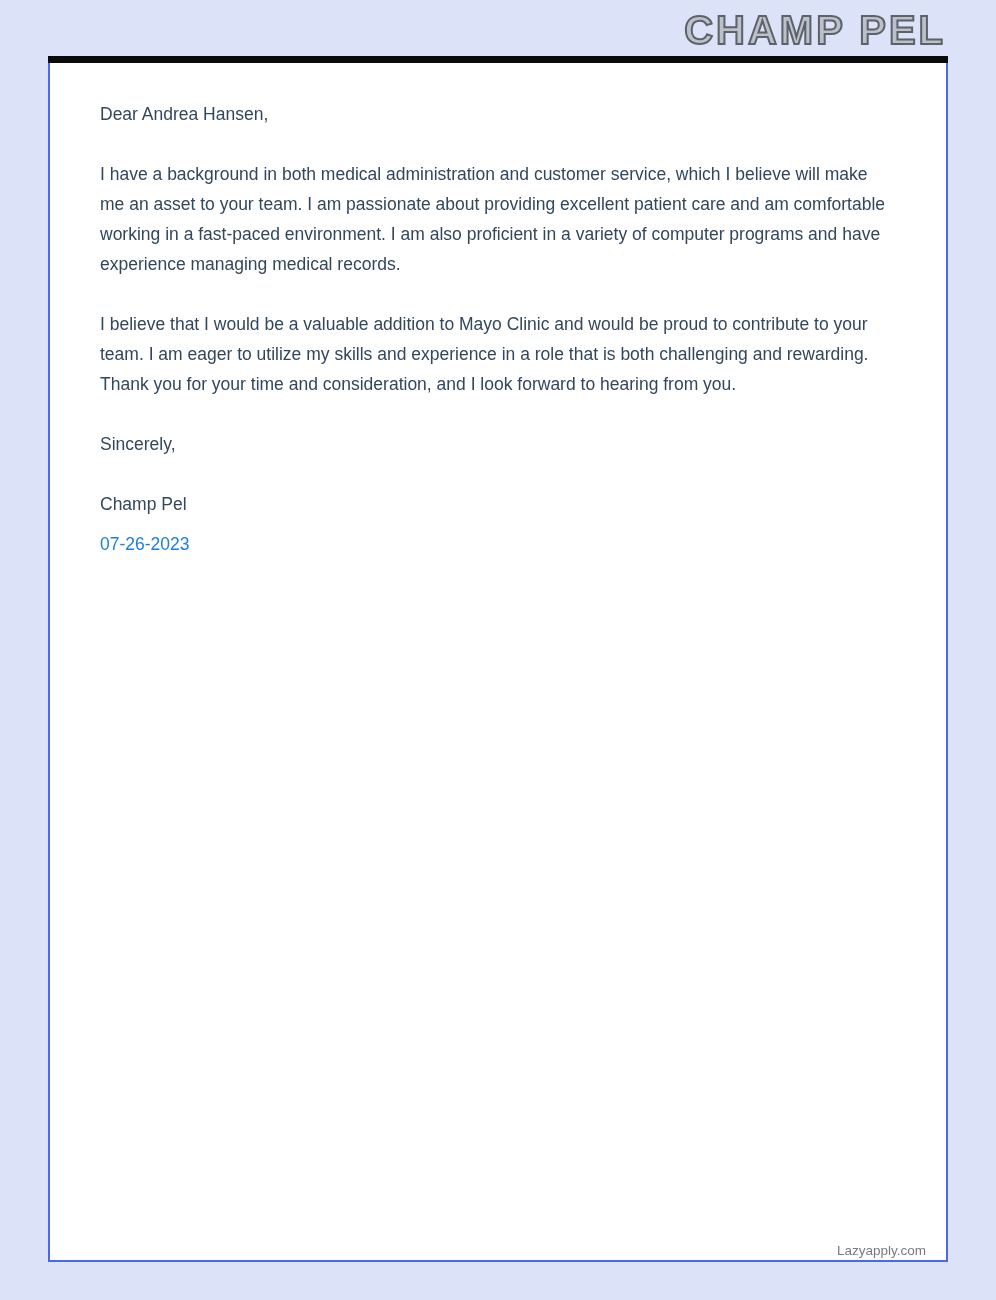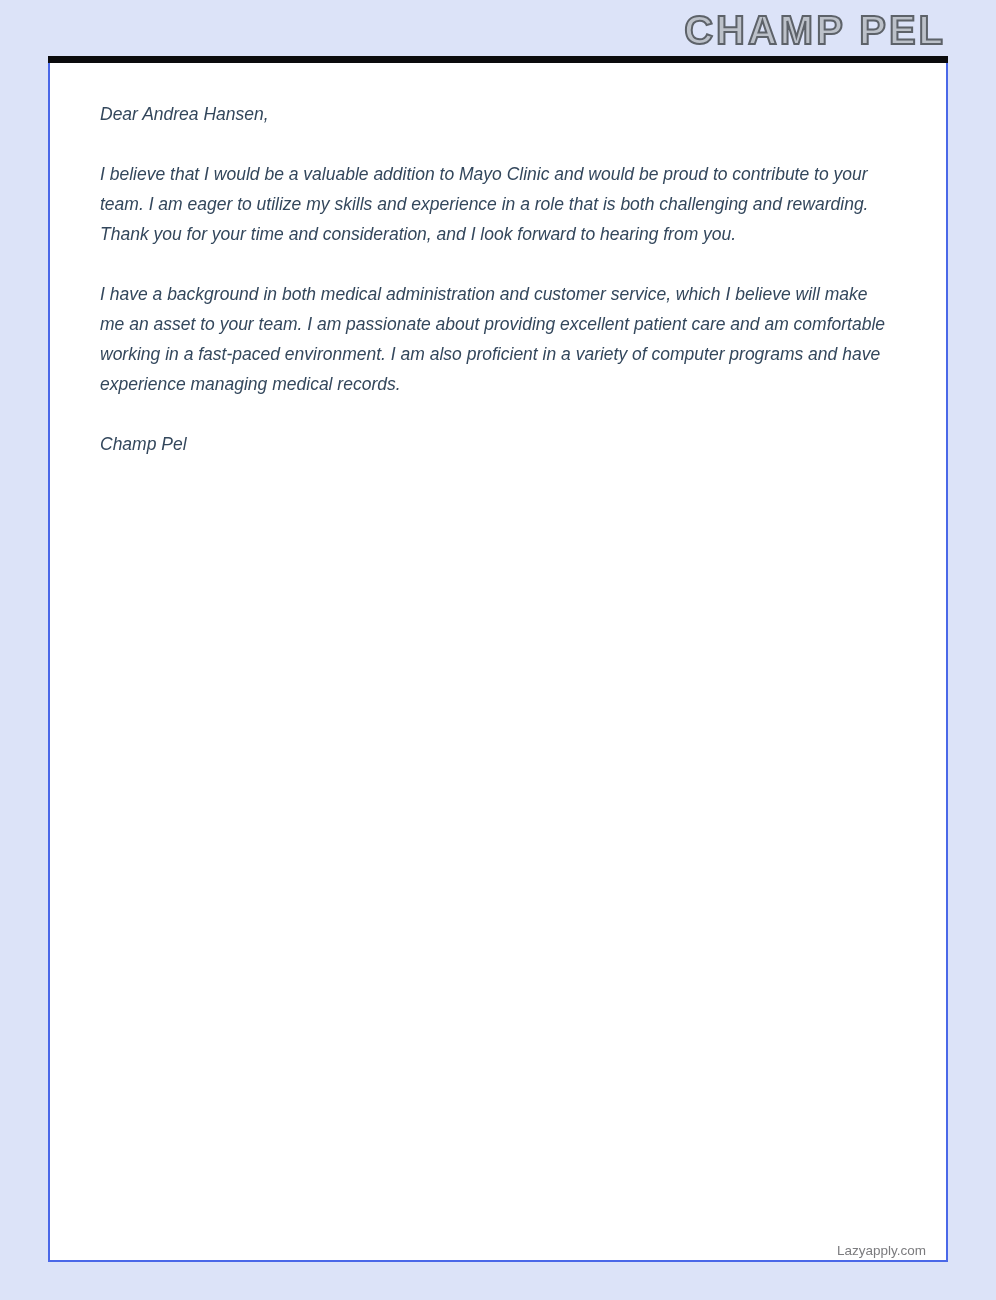--- a/index.html
+++ b/index.html
@@ -49,21 +49,20 @@
 
   .content {
     position: absolute;
     top: 7px;
     left: 0;
     right: 0;
     padding: 34px 54px 0 50px;
     color: #33475c;
     font-size: 17.5px;
     line-height: 30px;
-    font-style: italic;
   }
   .content p { margin: 0 0 30px 0; }
   .content p.signature { margin-bottom: 10px; }
   .content p.date {
     margin: 0;
     color: #1f7ce0;
   }
 
   .watermark {
     position: absolute;
@@ -78,23 +77,25 @@
 
 <div class="header-name">CHAMP PEL</div>
 
 <div class="page">
   <div class="top-bar"></div>
 
   <div class="content">
     <p>Dear Andrea Hansen,</p>
 
 
+    <p>I have a background in both medical administration and customer service, which I believe will make me an asset to your team. I am passionate about providing excellent patient care and am comfortable working in a fast-paced environment. I am also proficient in a variety of computer programs and have experience managing medical records.</p>
+
     <p>I believe that I would be a valuable addition to Mayo Clinic and would be proud to contribute to your team. I am eager to utilize my skills and experience in a role that is both challenging and rewarding. Thank you for your time and consideration, and I look forward to hearing from you.</p>
 
-    <p>I have a background in both medical administration and customer service, which I believe will make me an asset to your team. I am passionate about providing excellent patient care and am comfortable working in a fast-paced environment. I am also proficient in a variety of computer programs and have experience managing medical records.</p>
-
+    <p>Sincerely,</p>
 
     <p class="signature">Champ Pel</p>
 
+    <p class="date">07-26-2023</p>
   </div>
 
   <div class="watermark">Lazyapply.com</div>
 </div>
 
 </body></html>

